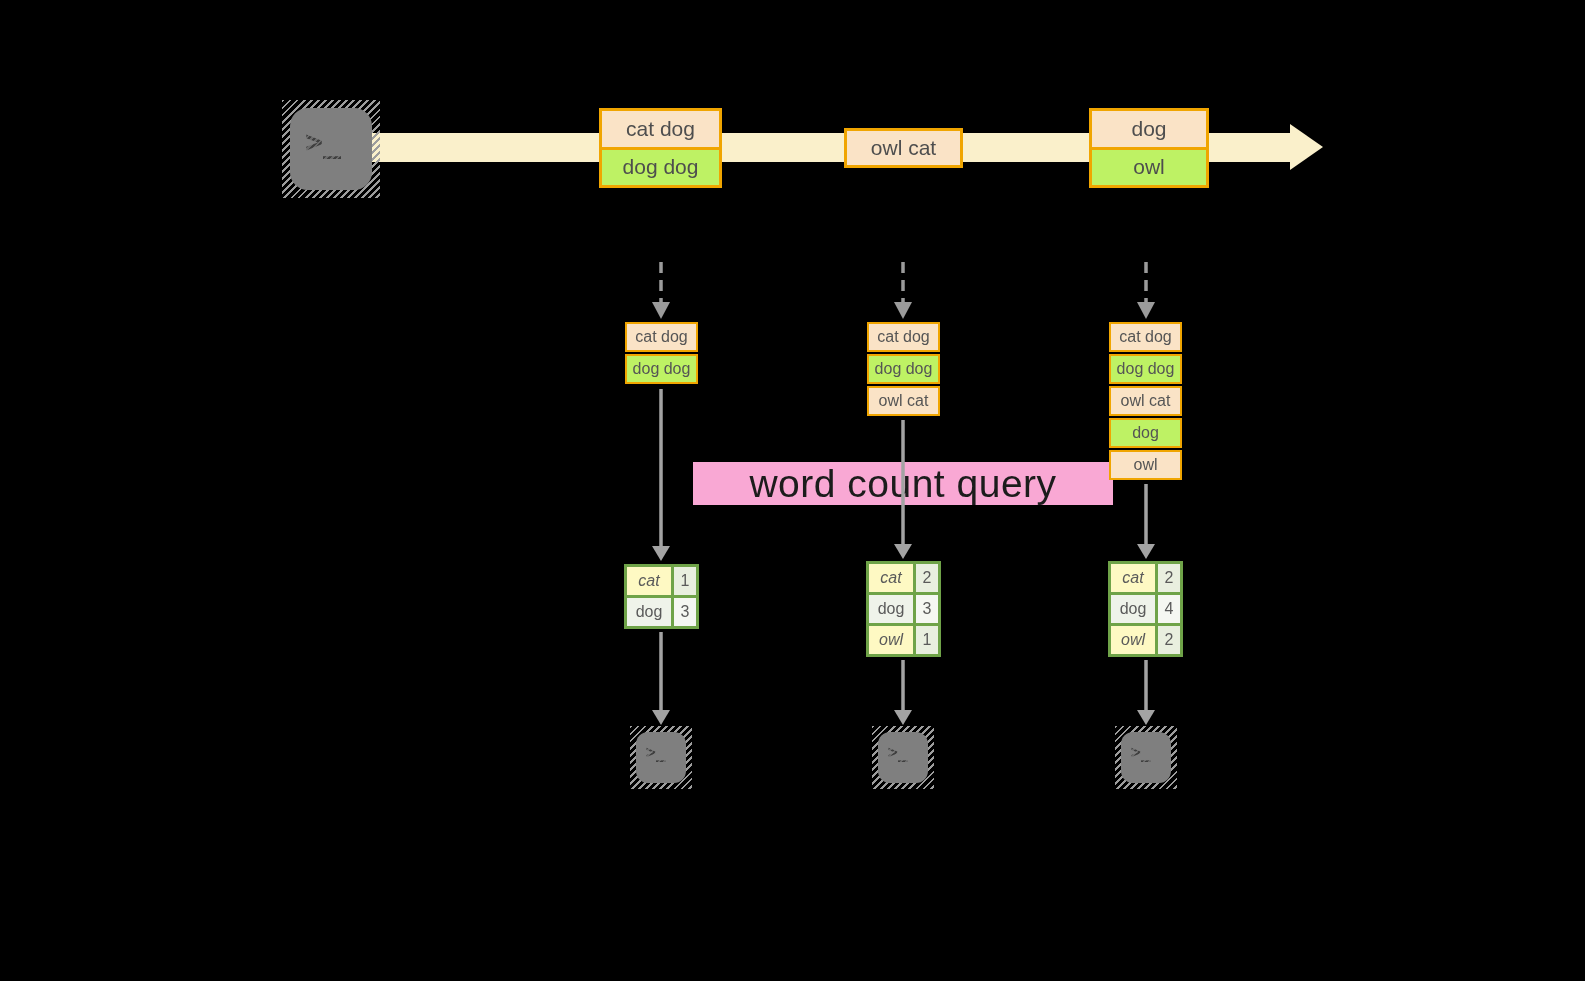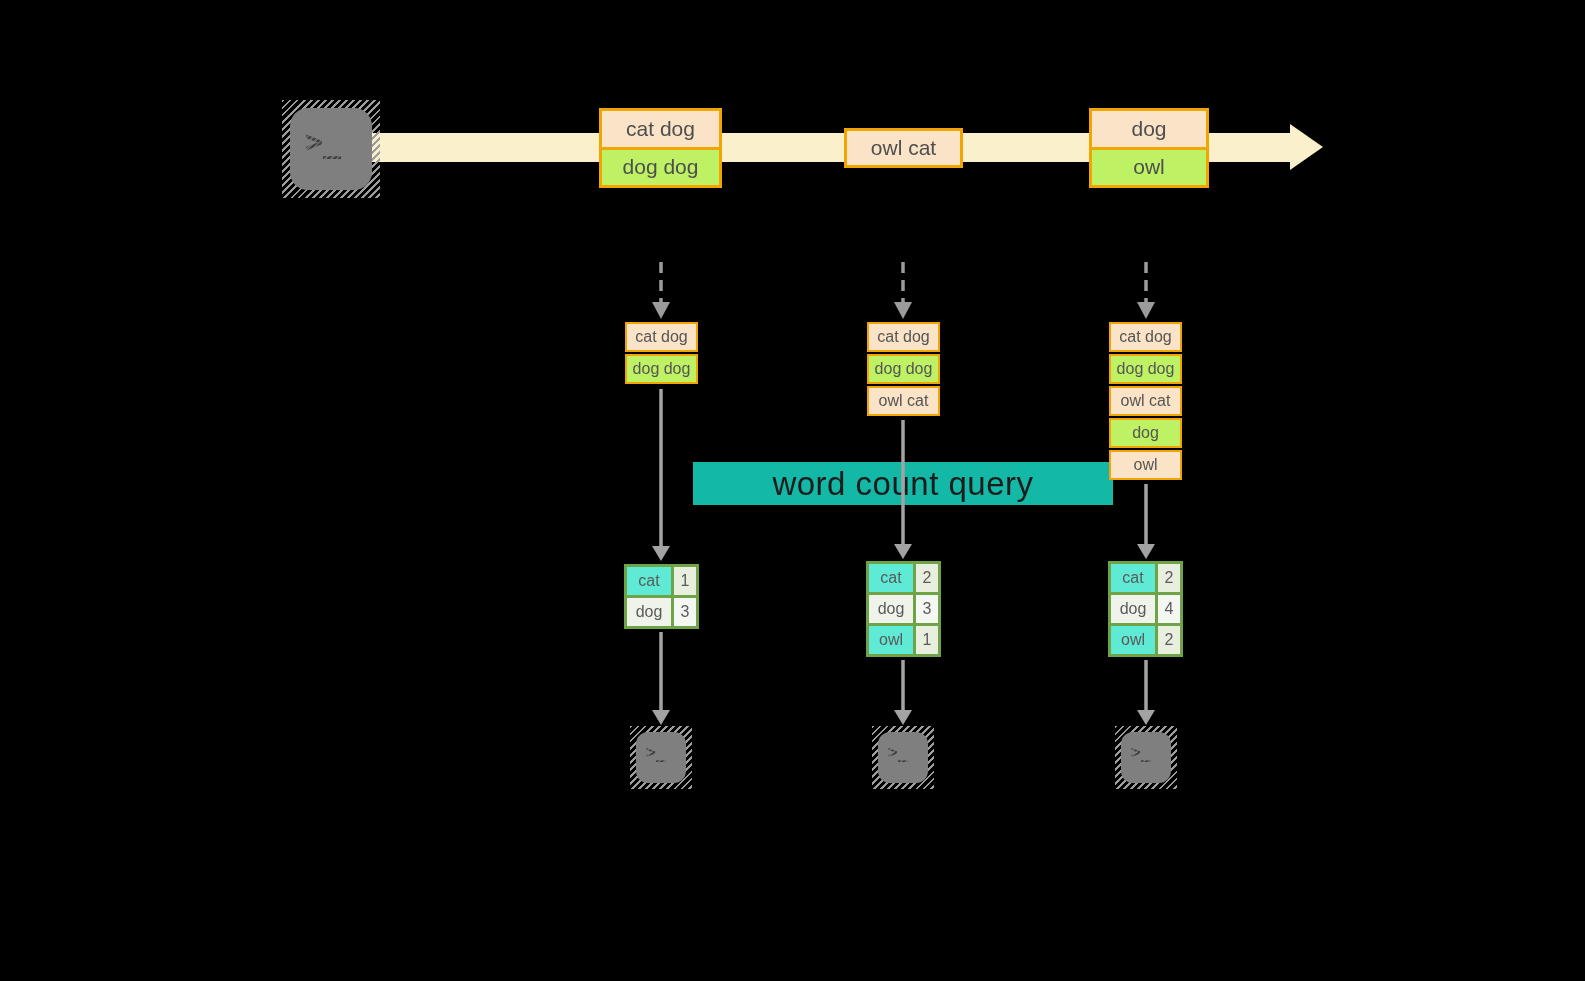--- a/index.html
+++ b/index.html
@@ -34,29 +34,29 @@
   #tlbox-1{left:844px;top:128px;width:113px;height:34px;}
   #tlbox-2{left:1089px;top:108px;width:114px;height:74px;}
 
   
   .stack{position:absolute;width:73px;z-index:4;}
   .srow{height:26px;border:2px solid #f0a500;margin-bottom:2px;display:flex;align-items:center;justify-content:center;
         font-size:16px;color:#555;}
   #stack-0{left:625px;top:322px;} #stack-1{left:867px;top:322px;} #stack-2{left:1109px;top:322px;}
 
   
-  #banner{position:absolute;left:693px;top:462px;width:420px;height:43px;background:#14b8a6;z-index:2;
-          display:flex;align-items:center;justify-content:center;font-size:33px;font-weight:300;color:#1c1c1c;
+  #banner{position:absolute;left:693px;top:462px;width:420px;height:43px;background:#f9a8d4;z-index:2;
+          display:flex;align-items:center;justify-content:center;font-size:39px;font-weight:300;color:#1c1c1c;
           letter-spacing:0.5px;}
 
   
   .gtable{position:absolute;display:grid;grid-template-columns:44px 22px;gap:3px;background:#6fa348;
           border:3px solid #6fa348;z-index:4;}
   .gcell{height:28px;display:flex;align-items:center;justify-content:center;font-size:16px;color:#5a5a5a;}
-  .g-a{background:#5eead4;} .g-a2{background:#e9efdf;}
+  .g-a{background:#fef9c3;font-style:italic;} .g-a2{background:#e9efdf;}
   .g-b{background:#eff3ea;} .g-b2{background:#f5f7f2;}
   #table-0{left:624px;top:564px;} #table-1{left:866px;top:561px;} #table-2{left:1108px;top:561px;}
 
   
   #arrows{position:absolute;left:0;top:0;z-index:3;pointer-events:none;}
 </style>
 </head>
 <body>
 
 <div id="stage">

